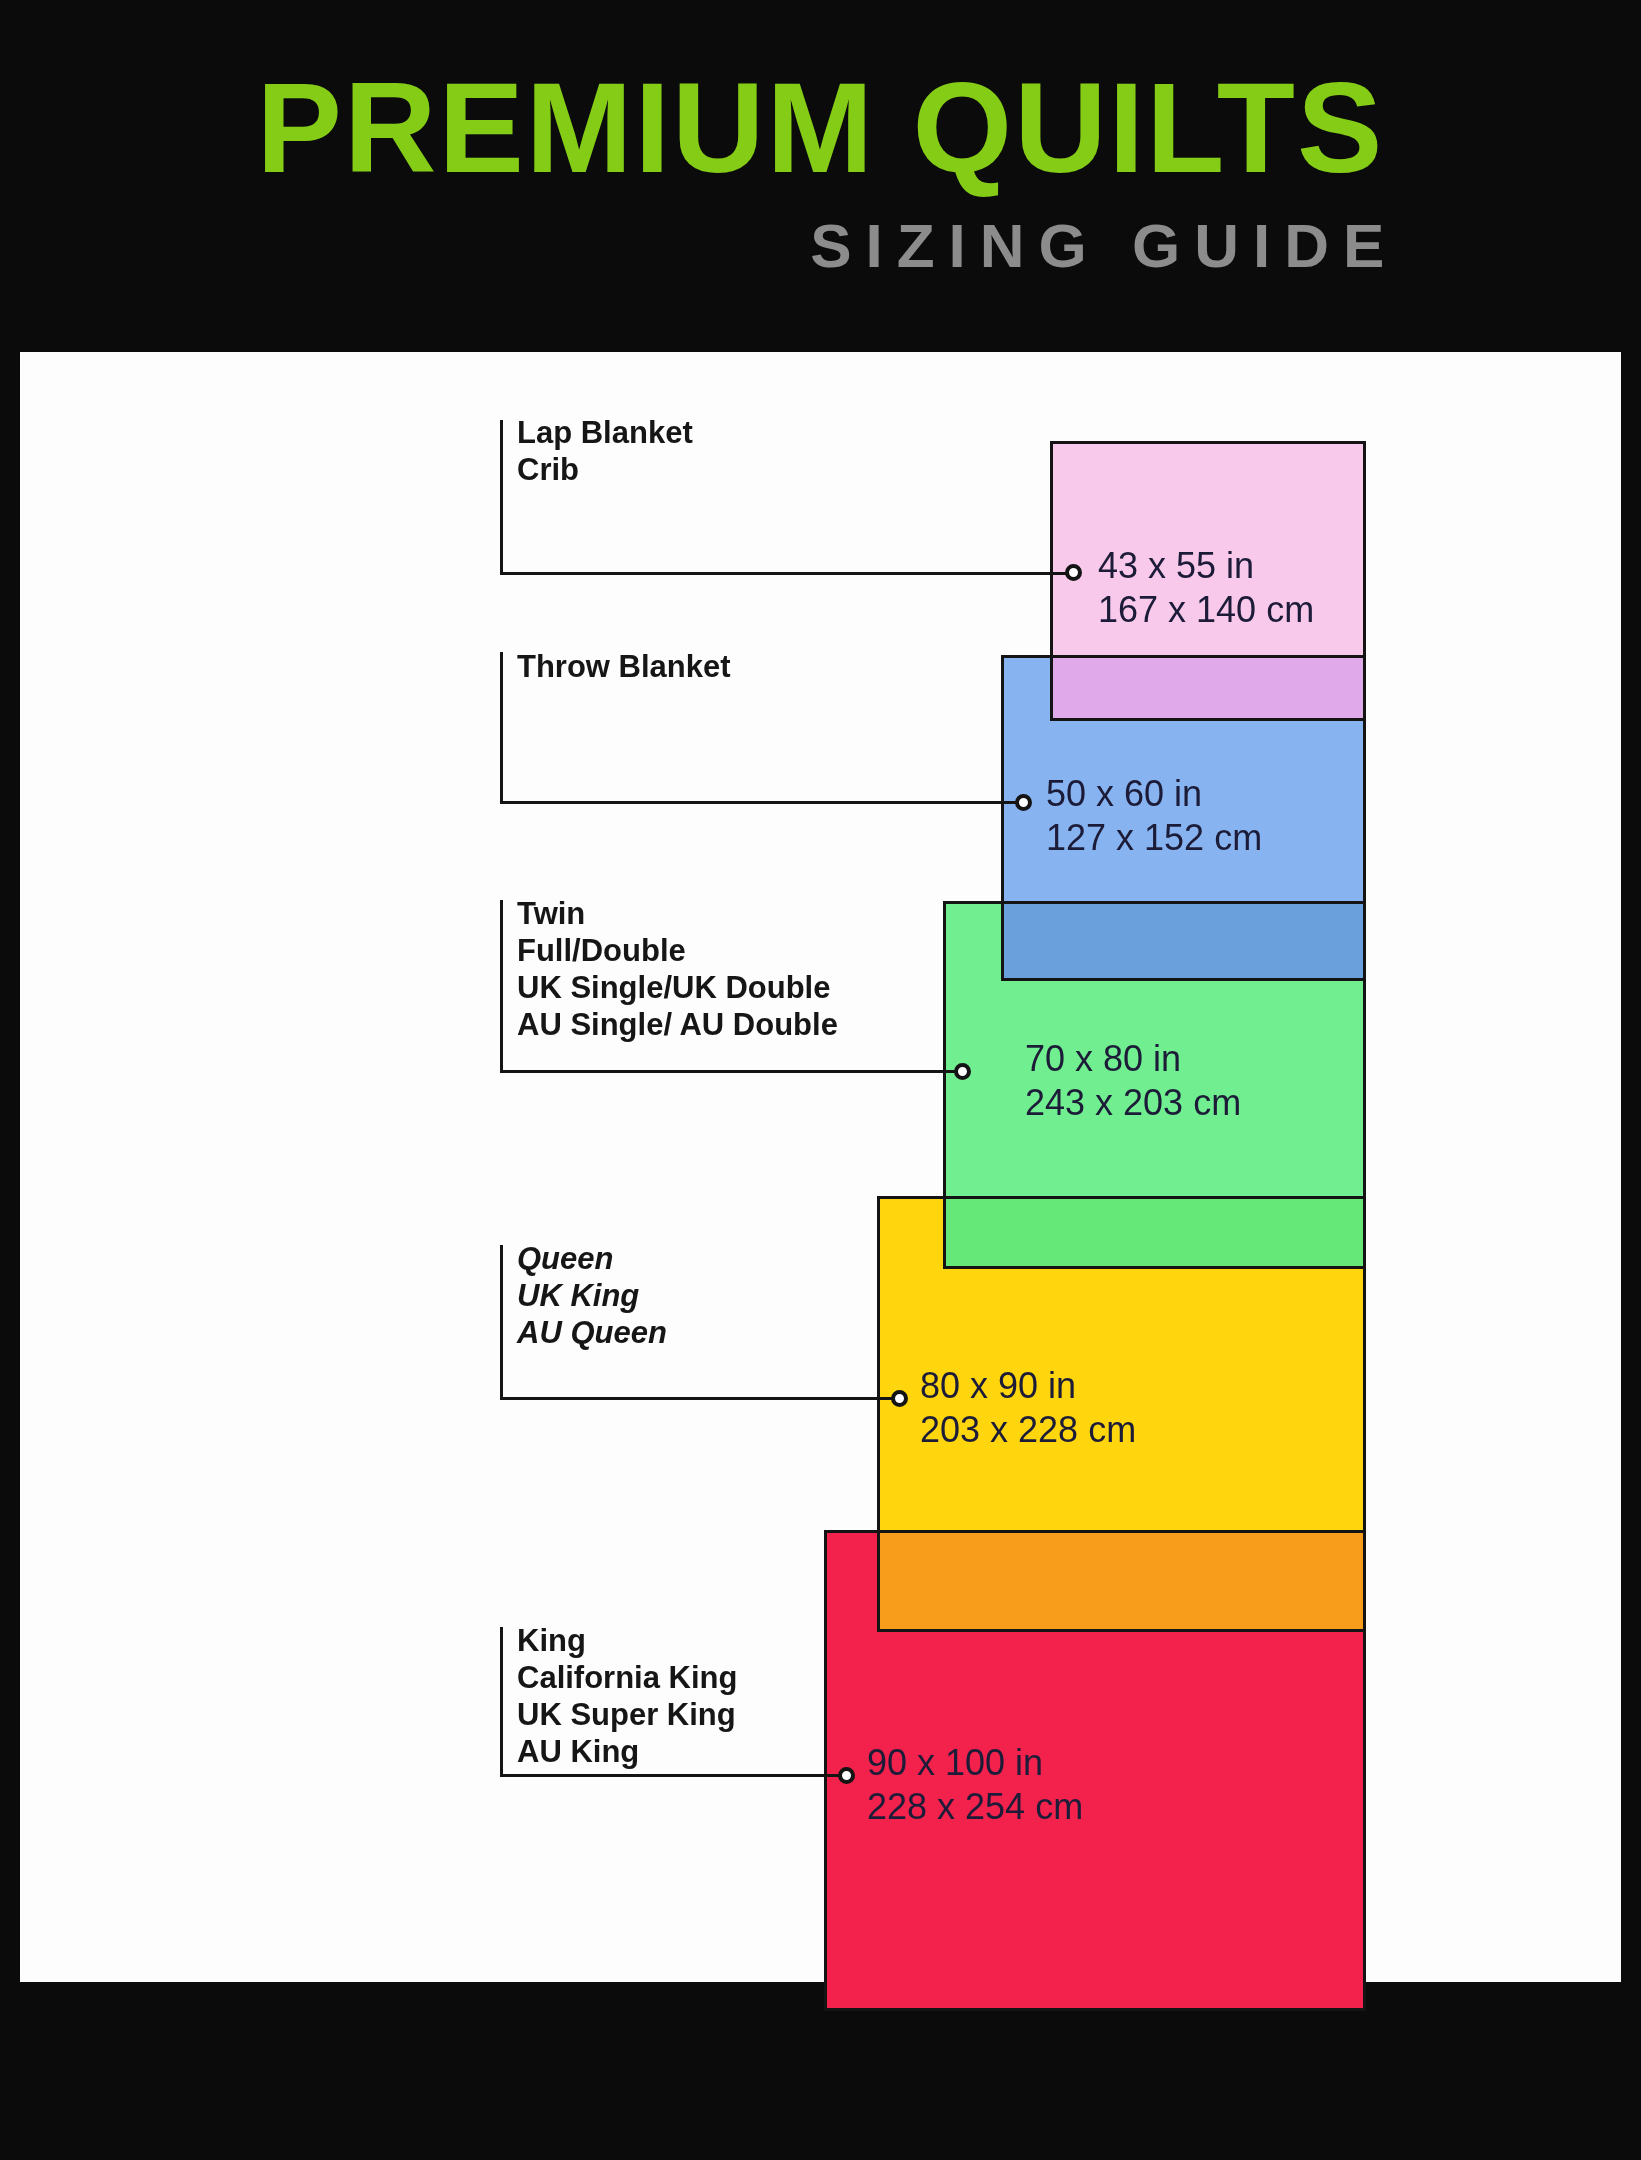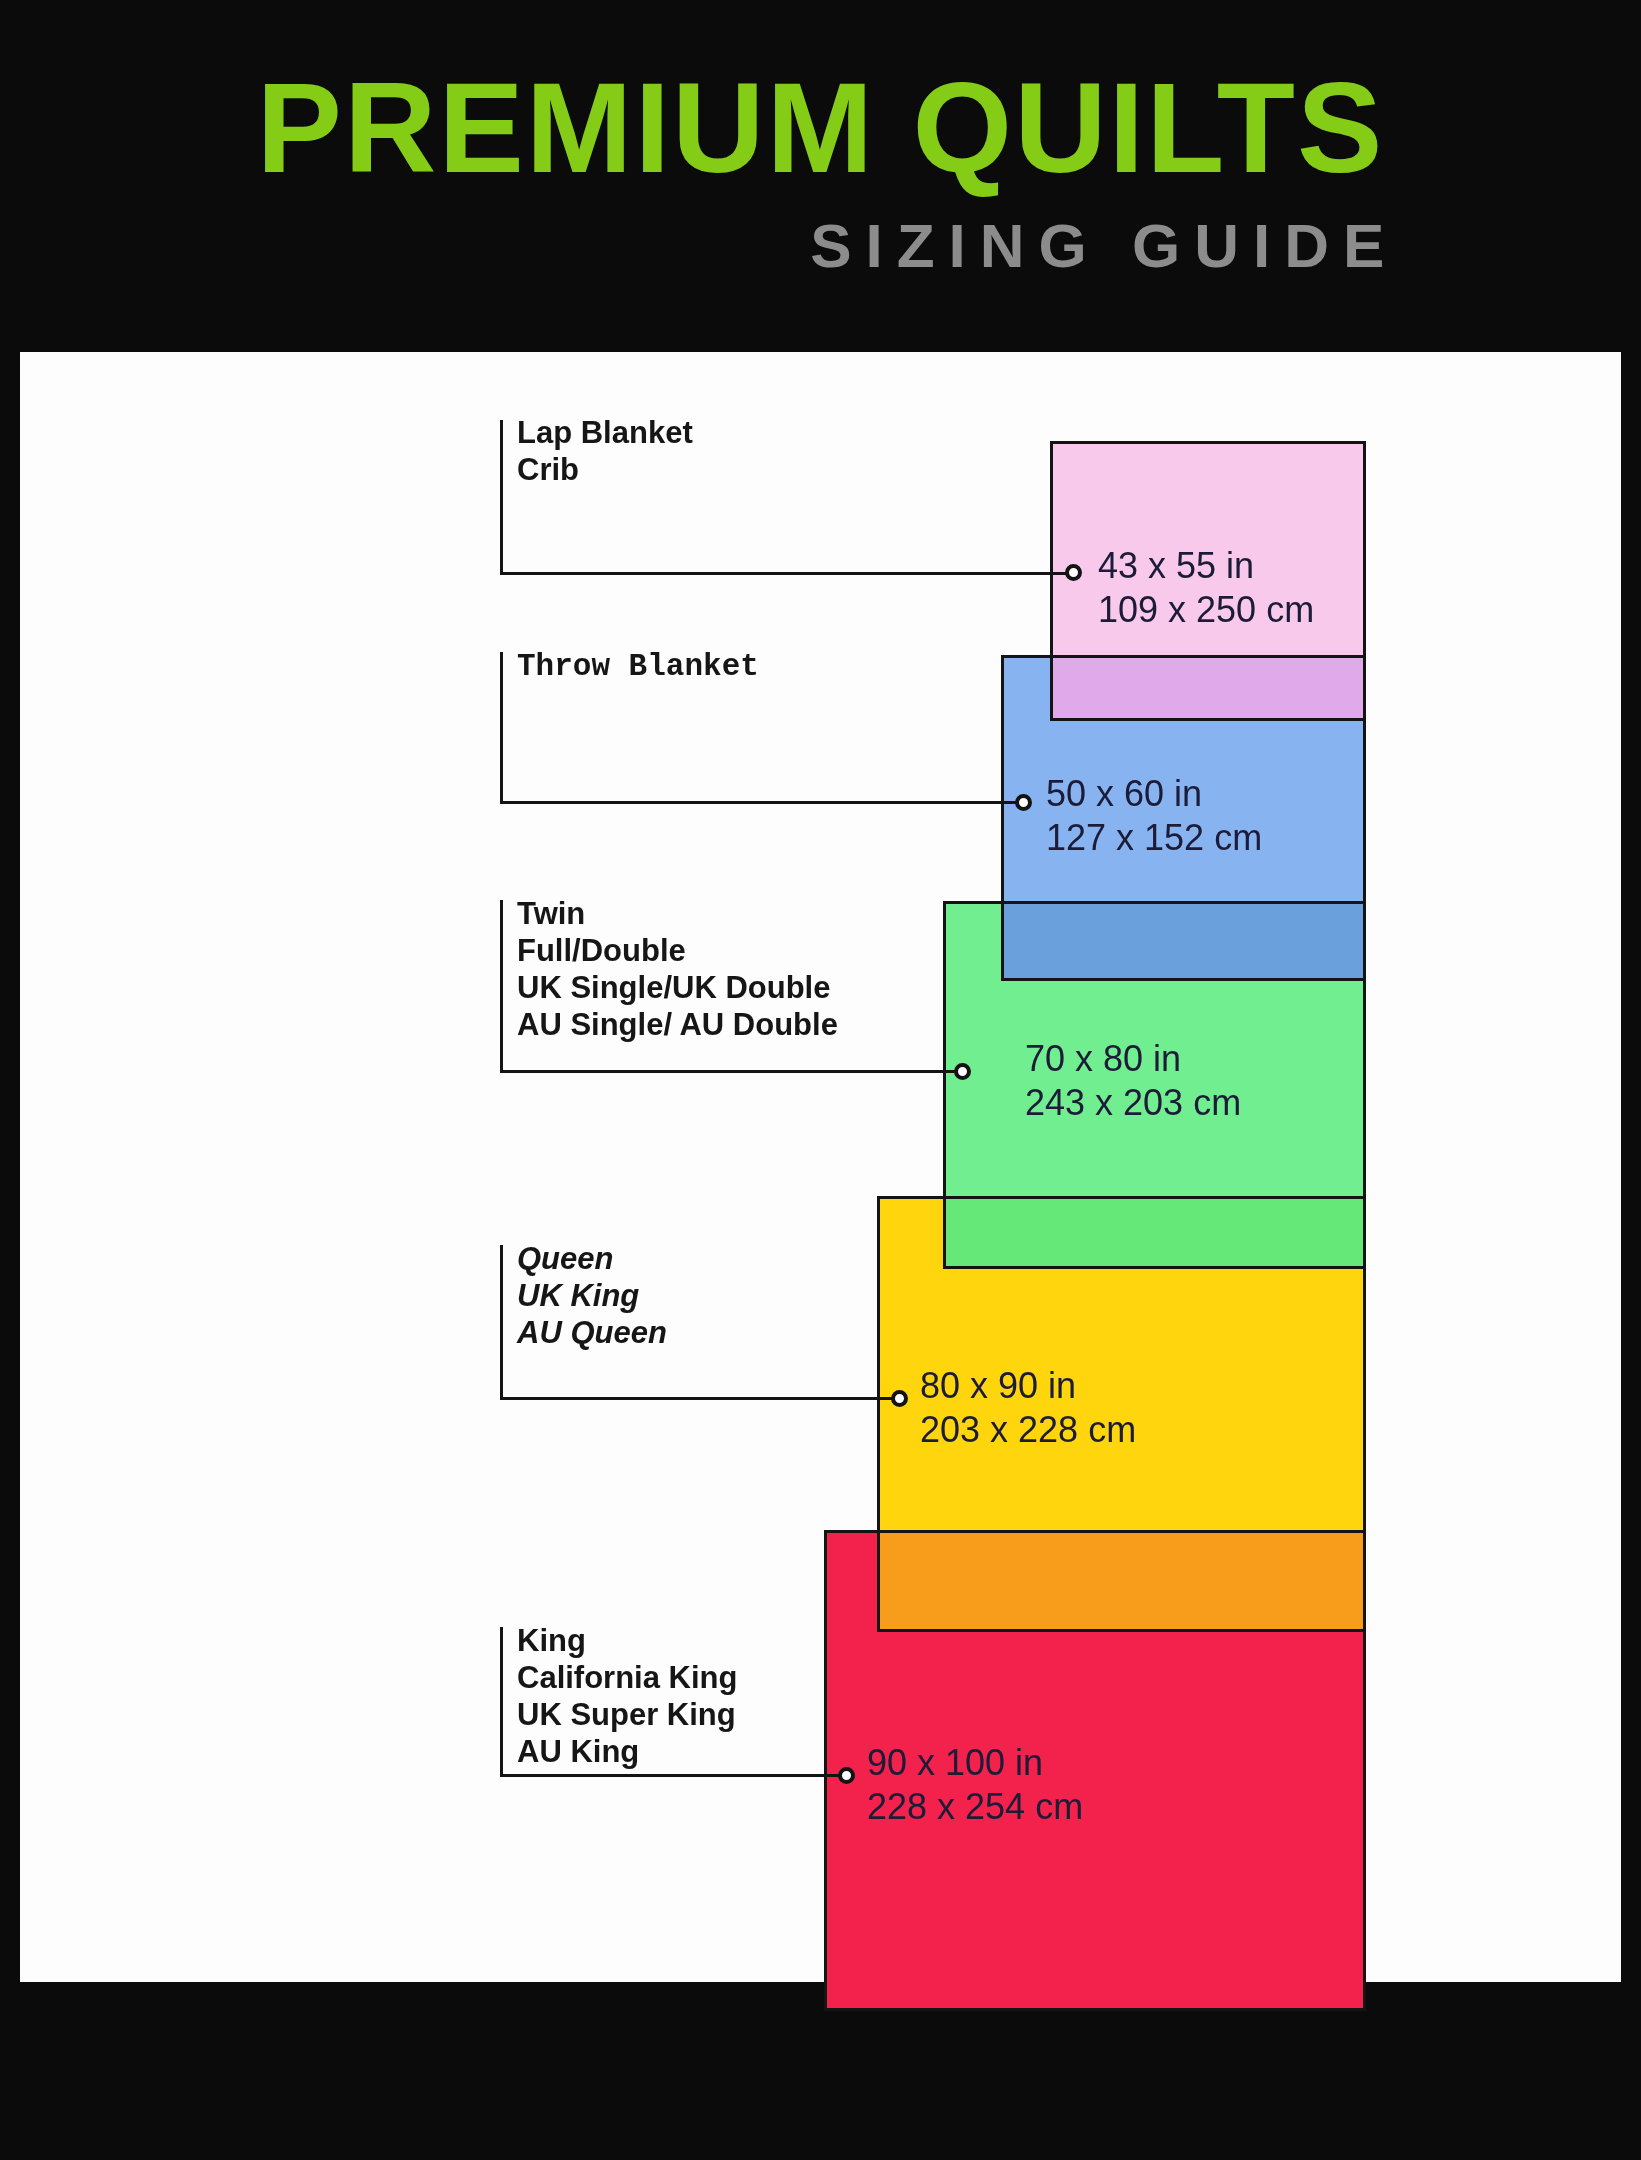--- a/index.html
+++ b/index.html
@@ -135,24 +135,24 @@
 
     <div class="group-label" style="left:497px; top:62px;">
       <div>Lap Blanket</div>
       <div>Crib</div>
     </div>
     <div class="vline" style="left:480px; top:68px; height:153px;"></div>
     <div class="hline" style="left:480px; top:220px; width:568px;"></div>
     <div class="marker" style="left:1045px; top:212px;"></div>
     <div class="size-text" style="left:1078px; top:192px;">
       <div>43 x 55 in</div>
-      <div>109 x 250 cm</div>
-    </div>
-
-    <div class="group-label" style="left:497px; top:296px;font-family:Liberation Mono, monospace;">
+      <div>167 x 140 cm</div>
+    </div>
+
+    <div class="group-label" style="left:497px; top:296px;">
       <div>Throw Blanket</div>
     </div>
     <div class="vline" style="left:480px; top:300px; height:151px;"></div>
     <div class="hline" style="left:480px; top:449px; width:518px;"></div>
     <div class="marker" style="left:995px; top:442px;"></div>
     <div class="size-text" style="left:1026px; top:420px;">
       <div>50 x 60 in</div>
       <div>127 x 152 cm</div>
     </div>
 

